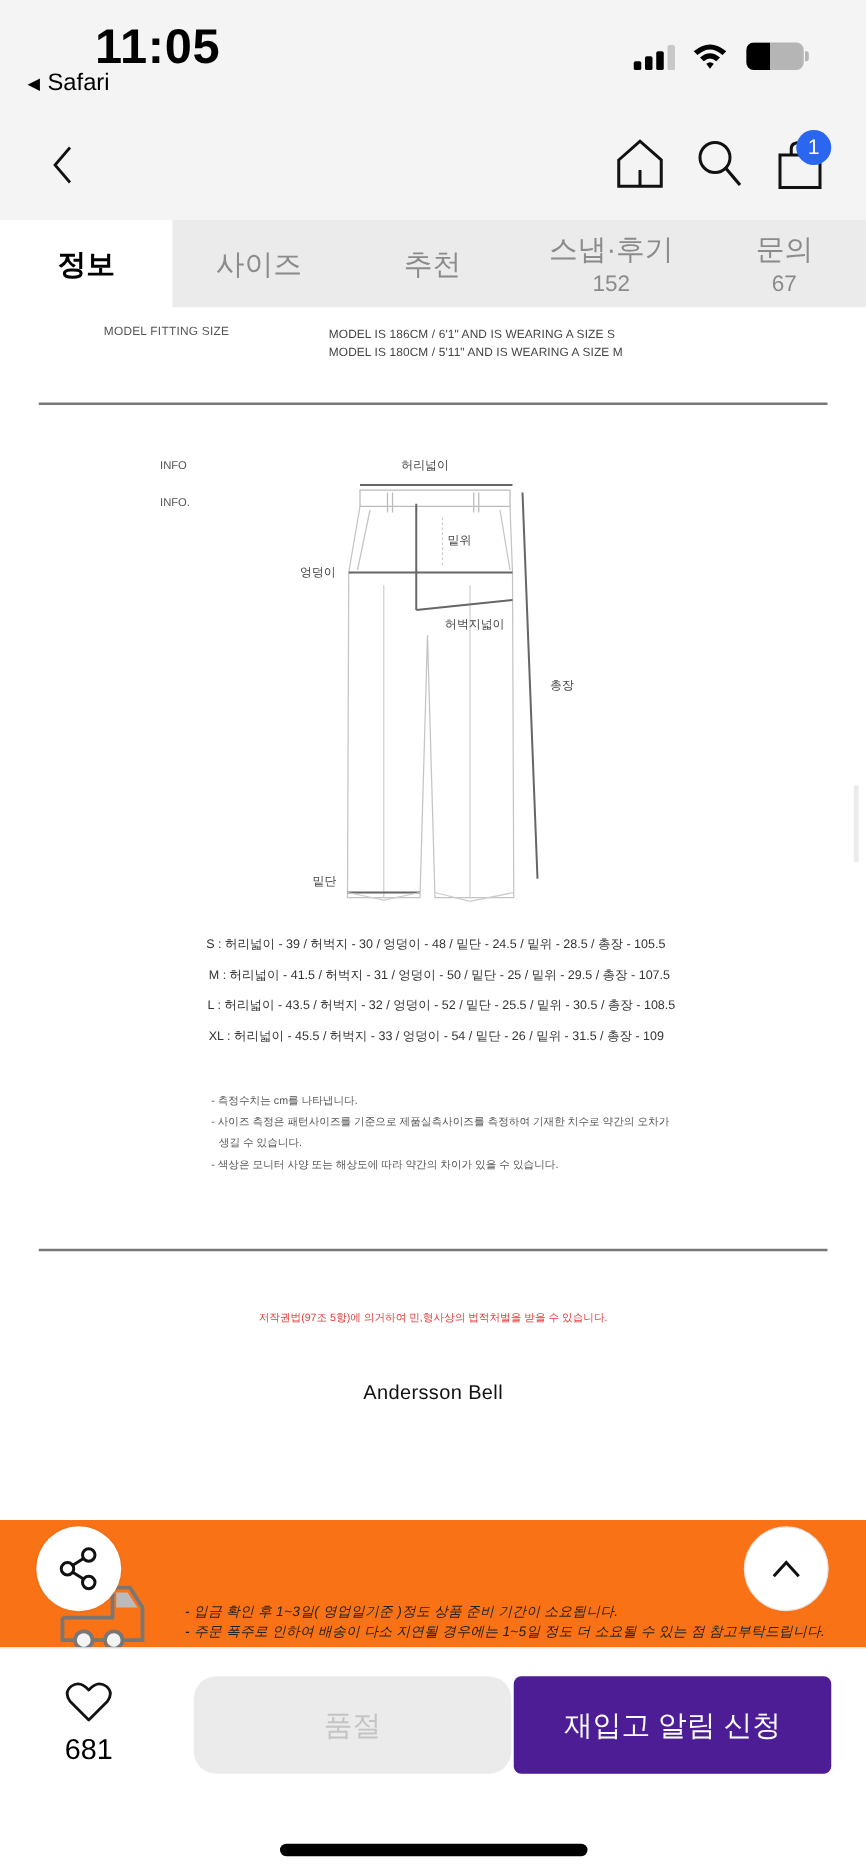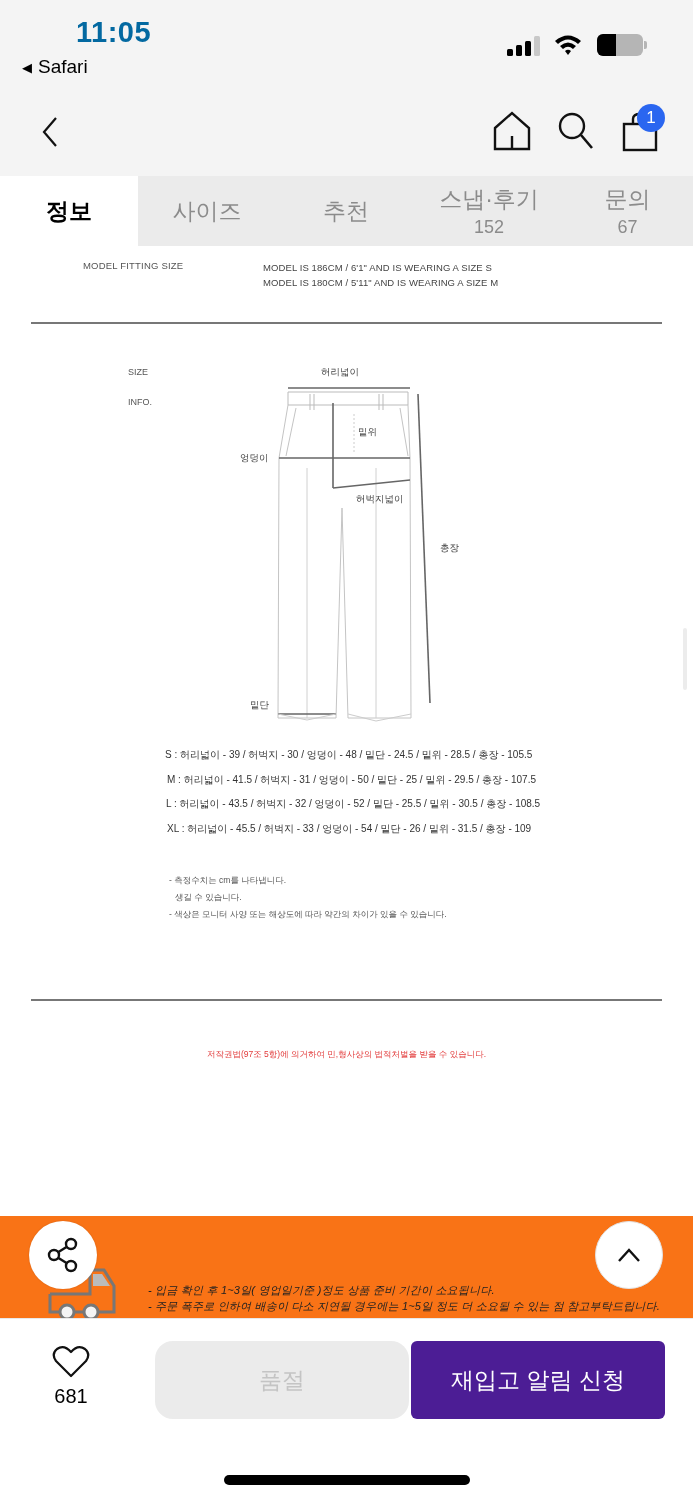--- a/index.html
+++ b/index.html
@@ -1,21 +1,21 @@
 <!DOCTYPE html>
 <html><head>
 <meta charset="utf-8">
 <style>
   * { box-sizing: border-box; margin: 0; padding: 0; }
   html, body { width: 693px; height: 1500px; overflow: hidden; background: #ffffff; }
   body { position: relative; font-family: "Liberation Sans", "DejaVu Sans", sans-serif; color: #111; }
 
   
   .statusbar { position: absolute; left: 0; top: 0; width: 693px; height: 92px; background: #f4f4f4; }
-  .time { position: absolute; left: 76px; top: 16px; font-size: 29px; font-weight: bold; letter-spacing: 0.5px; color: #0369a1; }
+  .time { position: absolute; left: 76px; top: 16px; font-size: 39px; font-weight: bold; letter-spacing: 0.5px; color: #000000; }
   .back-app { position: absolute; left: 22px; top: 56px; font-size: 19px; color: #000; display: flex; align-items: center; gap: 6px; }
   .back-app .tri { font-size: 13px; }
   .signal { position: absolute; left: 507px; top: 36px; display: flex; align-items: flex-end; gap: 3px; height: 20px; }
   .signal span { width: 6px; background: #000; border-radius: 1.5px; }
   .signal span.dim { background: #c8c8c8; }
   .wifi { position: absolute; left: 553px; top: 33px; }
   .battery { position: absolute; left: 597px; top: 34px; width: 46px; height: 22px; border-radius: 6px; background: #b5b5b5; overflow: hidden; }
   .battery .fill { position: absolute; left: 0; top: 0; width: 19px; height: 22px; background: #000; }
   .battery .lvl { position: absolute; left: 0; top: 0; width: 46px; height: 22px; line-height: 22px; text-align: center; font-size: 19px; font-weight: bold; color: #fff; margin-top: 47px; }
   .battery-nub { position: absolute; left: 644px; top: 41px; width: 3px; height: 8px; background: #b5b5b5; border-radius: 0 2px 2px 0; }
@@ -50,21 +50,21 @@
   
   .ship { position: absolute; left: 0; top: 1216px; width: 693px; height: 102px; background: #f97316; font-style: italic; }
   .truck { position: absolute; left: 44px; top: 48px; }
   .ship-notes { position: absolute; left: 148px; top: 66px; font-size: 11px; color: #222; line-height: 16px; letter-spacing: 0.2px; }
   .share-btn { position: absolute; left: 29px; top: 1221px; width: 68px; height: 68px; border-radius: 50%; background: #fff; box-shadow: 0 0 2px rgba(0,0,0,0.15); cursor: pointer; }
   .top-btn { position: absolute; left: 595px; top: 1221px; width: 68px; height: 68px; border-radius: 50%; background: #fff; border: 1px solid #e2e2e2; cursor: pointer; }
 
   
   .bottom { position: absolute; left: 0; top: 1318px; width: 693px; height: 182px; background: #fff; border-top: 1px solid #e9e9e9; }
   .like { position: absolute; left: 40px; top: 26px; width: 62px; text-align: center; cursor: pointer; }
-  .like-count { font-size: 20px; color: #000; margin-top: 2px; }
+  .like-count { font-size: 23px; color: #000; margin-top: 2px; }
   .soldout-btn { position: absolute; left: 135px; top: 22px; width: 254px; height: 78px; border-radius: 18px; background: #ebebeb; color: #c4c4c4; font-size: 23px; display: flex; align-items: center; justify-content: center; border: none; margin-left: 20px; }
   .restock-btn { position: absolute; left: 411px; top: 22px; width: 254px; height: 78px; border-radius: 6px; background: #4c1d95; color: #fff; font-size: 23px; display: flex; align-items: center; justify-content: center; border: none; cursor: pointer; }
   .home-indicator { position: absolute; left: 224px; top: 1475px; width: 246px; height: 10px; border-radius: 5px; background: #000; }
   .scrollbar { position: absolute; left: 683px; top: 628px; width: 4px; height: 62px; border-radius: 2px; background: #ececec; }
 </style>
 </head>
 <body>
 
 <div class="statusbar">
   <div class="time">11:05</div>
@@ -131,21 +131,21 @@
 
 <div class="content">
   <div class="fit-label">MODEL FITTING SIZE</div>
   <div class="fit-lines">
     <div>MODEL IS 186CM / 6'1" AND IS WEARING A SIZE S</div>
     <div>MODEL IS 180CM / 5'11" AND IS WEARING A SIZE M</div>
   </div>
 
   <div class="divider" style="top:76px"></div>
 
-  <div class="size-label" style="top:121px">SIZE</div>
+  <div class="size-label" style="top:121px">INFO</div>
   <div class="size-label" style="top:151px">INFO.</div>
 
   <div class="diagram">
     <svg width="240" height="370" viewBox="0 0 240 370">
 
       <line x1="58" y1="30" x2="180" y2="30" stroke="#666" stroke-width="1.6"></line>
 
       <path d="M58 34 L178 34 L178 47 L58 47 Z" fill="none" stroke="#bbb" stroke-width="1"></path>
       <line x1="80" y1="36" x2="80" y2="52" stroke="#bbb"></line>
       <line x1="84" y1="36" x2="84" y2="52" stroke="#bbb"></line>
@@ -184,30 +184,32 @@
 
   <div class="size-rows">
     <div class="size-row" style="left:165px; top:0px">S : 허리넓이 - 39 / 허벅지 - 30 / 엉덩이 - 48 / 밑단 - 24.5 / 밑위 - 28.5 / 총장 - 105.5</div>
     <div class="size-row" style="left:167px; top:25px">M : 허리넓이 - 41.5 / 허벅지 - 31 / 엉덩이 - 50 / 밑단 - 25 / 밑위 - 29.5 / 총장 - 107.5</div>
     <div class="size-row" style="left:166px; top:49px">L : 허리넓이 - 43.5 / 허벅지 - 32 / 엉덩이 - 52 / 밑단 - 25.5 / 밑위 - 30.5 / 총장 - 108.5</div>
     <div class="size-row" style="left:167px; top:74px">XL : 허리넓이 - 45.5 / 허벅지 - 33 / 엉덩이 - 54 / 밑단 - 26 / 밑위 - 31.5 / 총장 - 109</div>
   </div>
 
   <div class="notes">
     <div>- 측정수치는 cm를 나타냅니다.</div>
+    <div>- 사이즈 측정은 패턴사이즈를 기준으로 제품실측사이즈를 측정하여 기재한  치수로 약간의 오차가</div>
     <div class="indent">생길 수 있습니다.</div>
     <div>- 색상은 모니터 사양 또는 해상도에 따라 약간의 차이가 있을 수 있습니다.</div>
   </div>
 
   <div class="divider" style="top:753px"></div>
 
   <div class="copyright">
     <div>저작권법(97조 5항)에 의거하여 민,형사상의 법적처벌을 받을 수 있습니다.</div>
   </div>
 
+  <div class="brand">Andersson Bell</div>
 </div>
 
 <div class="scrollbar"></div>
 
 <div class="ship">
   <svg class="truck" width="76" height="56" viewBox="0 0 76 56">
     <path d="M6 30 L6 48 L16 48" fill="none" stroke="#777" stroke-width="3"></path>
     <path d="M30 48 L40 48" fill="none" stroke="#777" stroke-width="3"></path>
     <path d="M54 48 L70 48 L70 22 L60 6 L46 6 L46 30 L6 30" fill="none" stroke="#777" stroke-width="3"></path>
     <path d="M49 10 L58 10 L66 22 L49 22 Z" fill="#bbb"></path>

